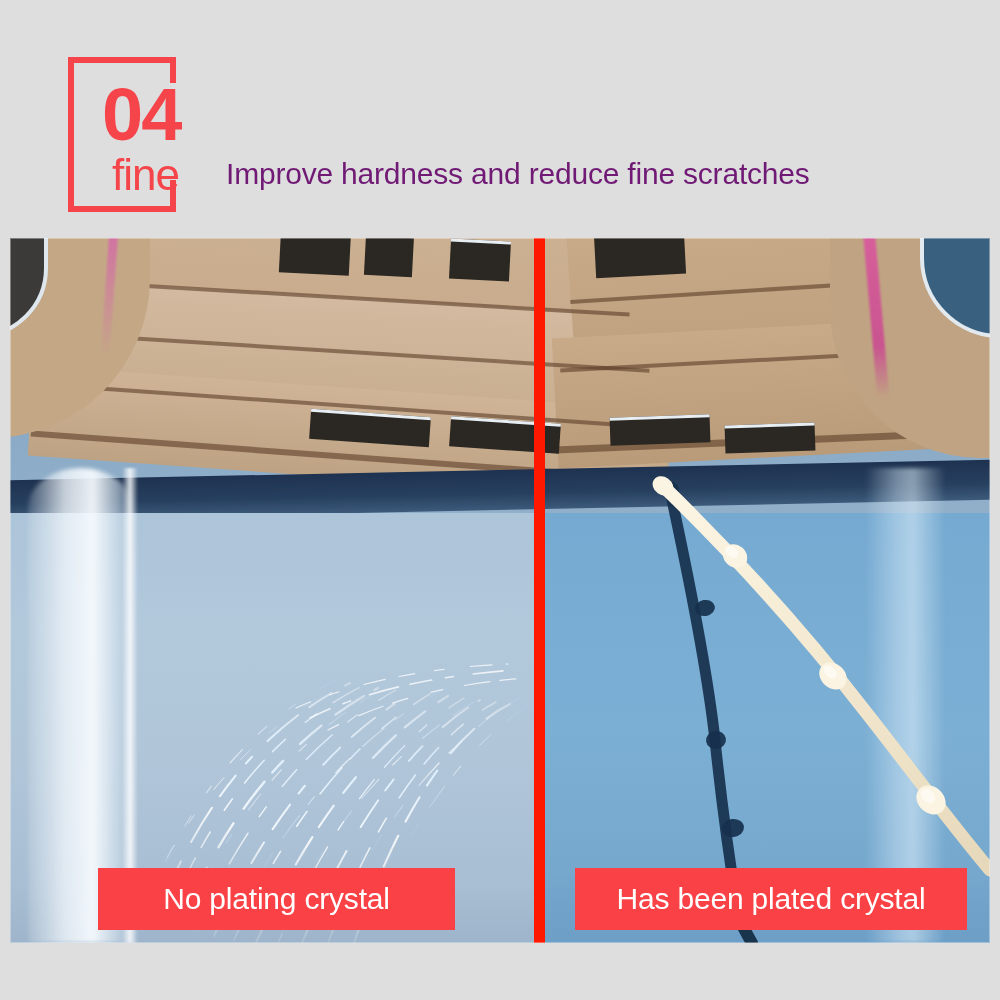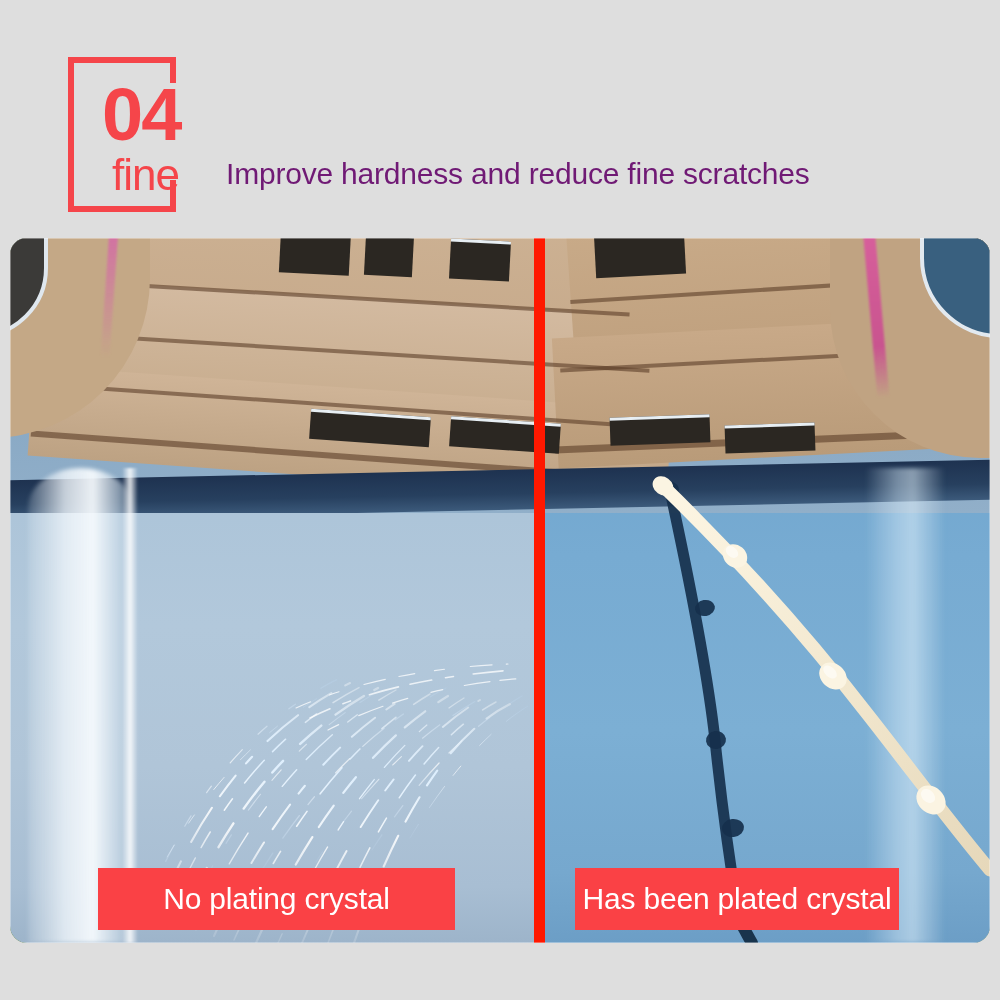--- a/index.html
+++ b/index.html
@@ -100,21 +100,20 @@
     white-space: nowrap;
   }
 
   
   .photo {
     position: absolute;
     left: 10px; top: 238px;
     width: 980px; height: 705px;
     overflow: hidden;
     background: #4d7c0f;
-    border-radius: 17px;
   }
 
   
   .paint {
     position: absolute;
     left: 0; top: 0; width: 100%; height: 100%;
     background:
       linear-gradient(180deg,
         #6d90b4 0%,
         #7fa0c0 6%,
@@ -340,21 +339,21 @@
     color: #ffffff;
     font-size: 30px;
     display: flex;
     align-items: center;
     justify-content: center;
     letter-spacing: -0.2px;
     white-space: nowrap;
     z-index: 45;
   }
   .caption-left  { left: 88px;  top: 630px; width: 357px; }
-  .caption-right { left: 565px; top: 630px; width: 324px; }
+  .caption-right { left: 565px; top: 630px; width: 392px; }
 
   
   .photo-edge {
     position: absolute;
     left: 0; top: 0; width: 980px; height: 705px;
     box-shadow: inset 0 0 0 1px rgba(255,255,255,.35);
     pointer-events: none;
     z-index: 50;
   }
 </style>

